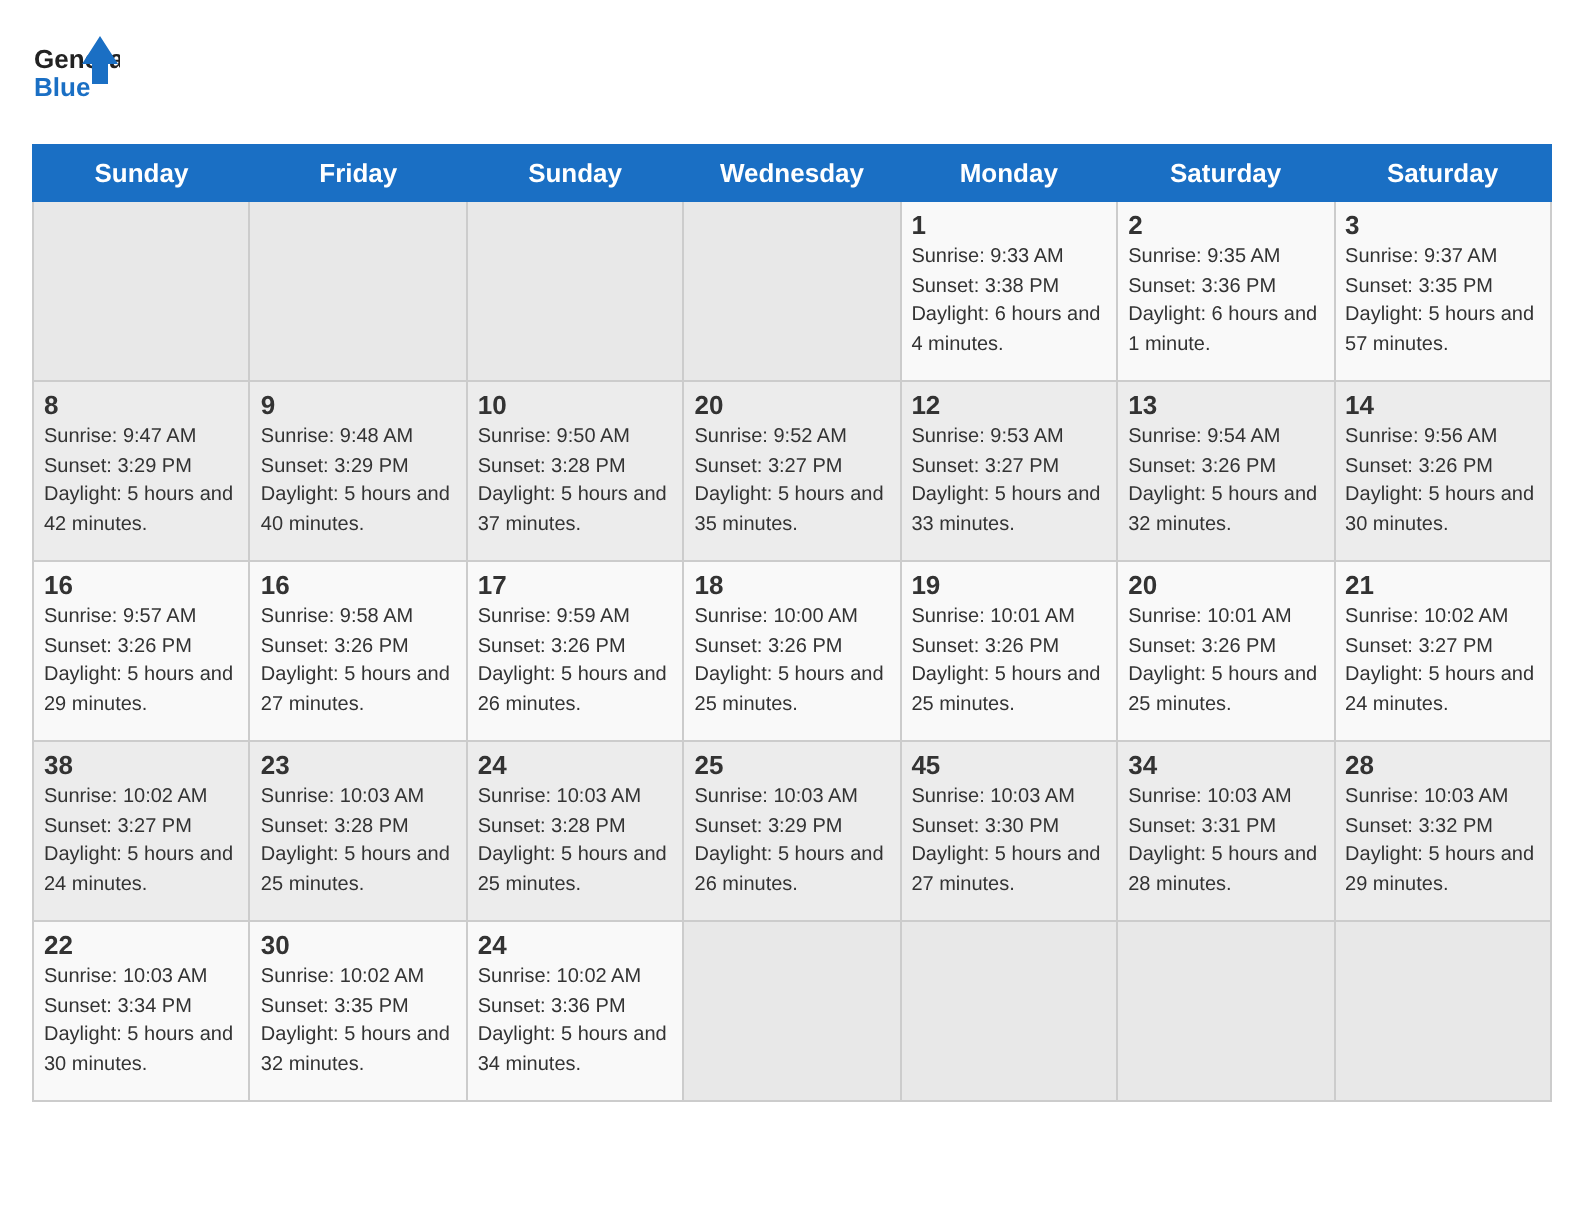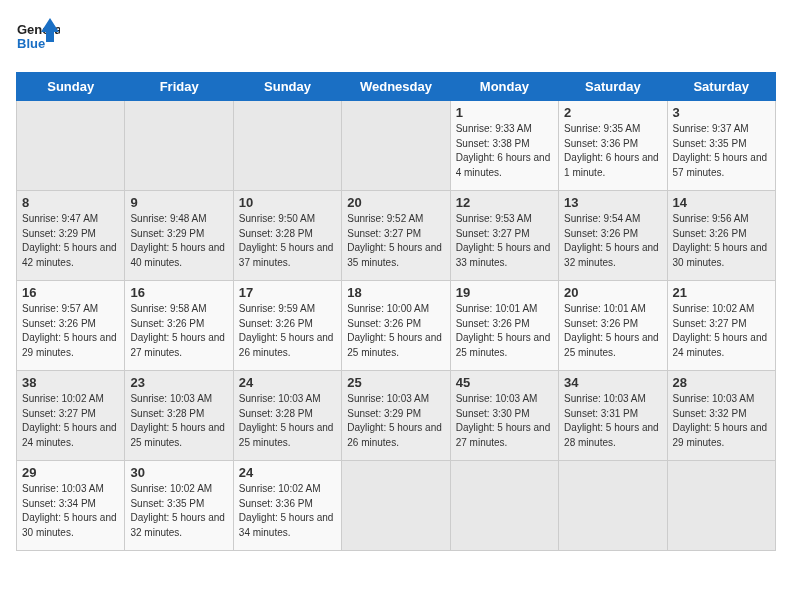--- a/index.html
+++ b/index.html
@@ -204,21 +204,21 @@
           <span class="day-num">34</span>
           <div class="day-info">Sunrise: 10:03 AM<br>Sunset: 3:31 PM<br>Daylight: 5 hours and 28 minutes.</div>
         </td>
         <td>
           <span class="day-num">28</span>
           <div class="day-info">Sunrise: 10:03 AM<br>Sunset: 3:32 PM<br>Daylight: 5 hours and 29 minutes.</div>
         </td>
       </tr>
       <tr>
         <td>
-          <span class="day-num">29</span>
+          <span class="day-num">22</span>
           <div class="day-info">Sunrise: 10:03 AM<br>Sunset: 3:34 PM<br>Daylight: 5 hours and 30 minutes.</div>
         </td>
         <td>
           <span class="day-num">30</span>
           <div class="day-info">Sunrise: 10:02 AM<br>Sunset: 3:35 PM<br>Daylight: 5 hours and 32 minutes.</div>
         </td>
         <td>
           <span class="day-num">24</span>
           <div class="day-info">Sunrise: 10:02 AM<br>Sunset: 3:36 PM<br>Daylight: 5 hours and 34 minutes.</div>
         </td>

